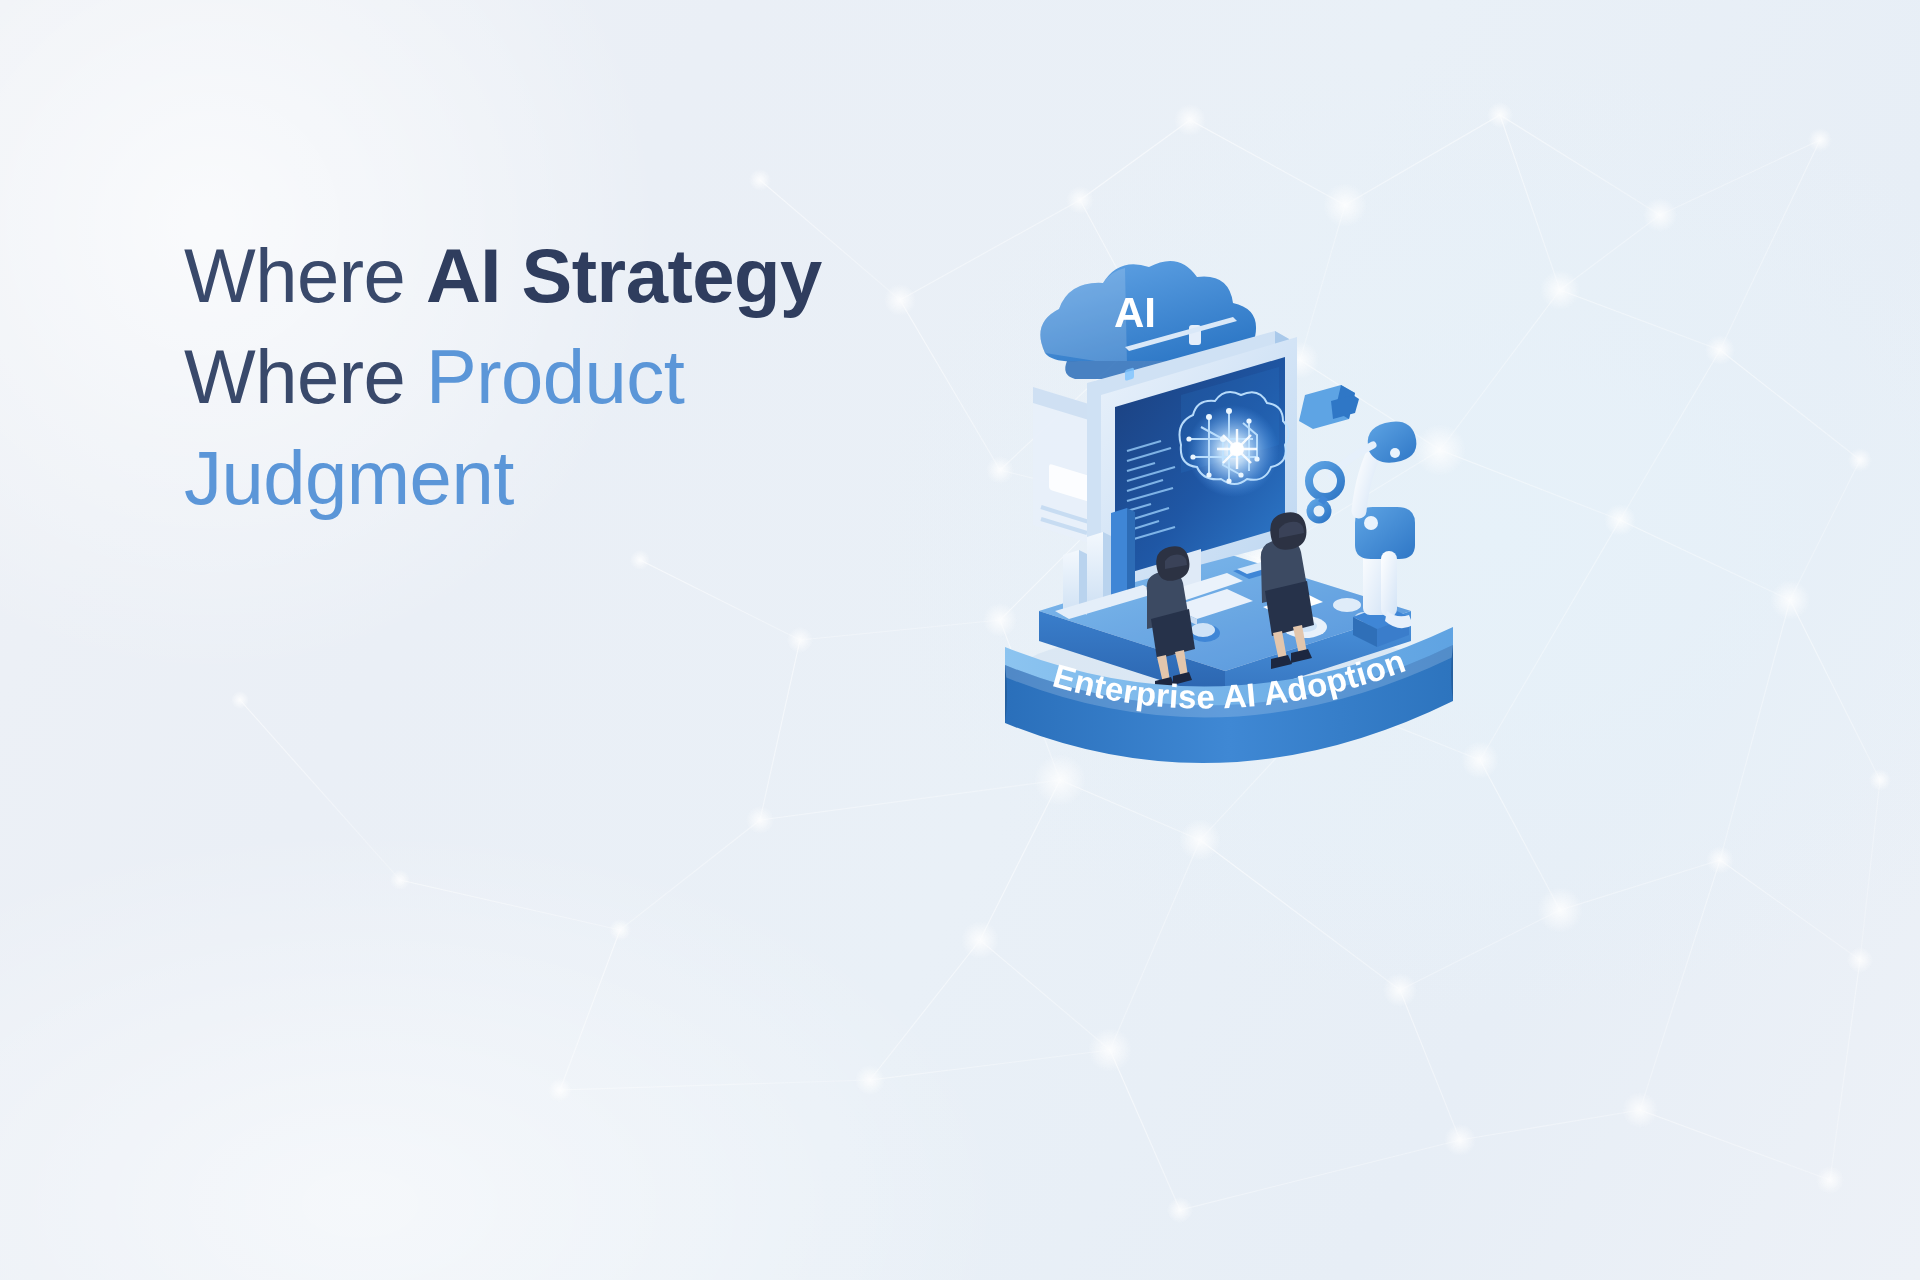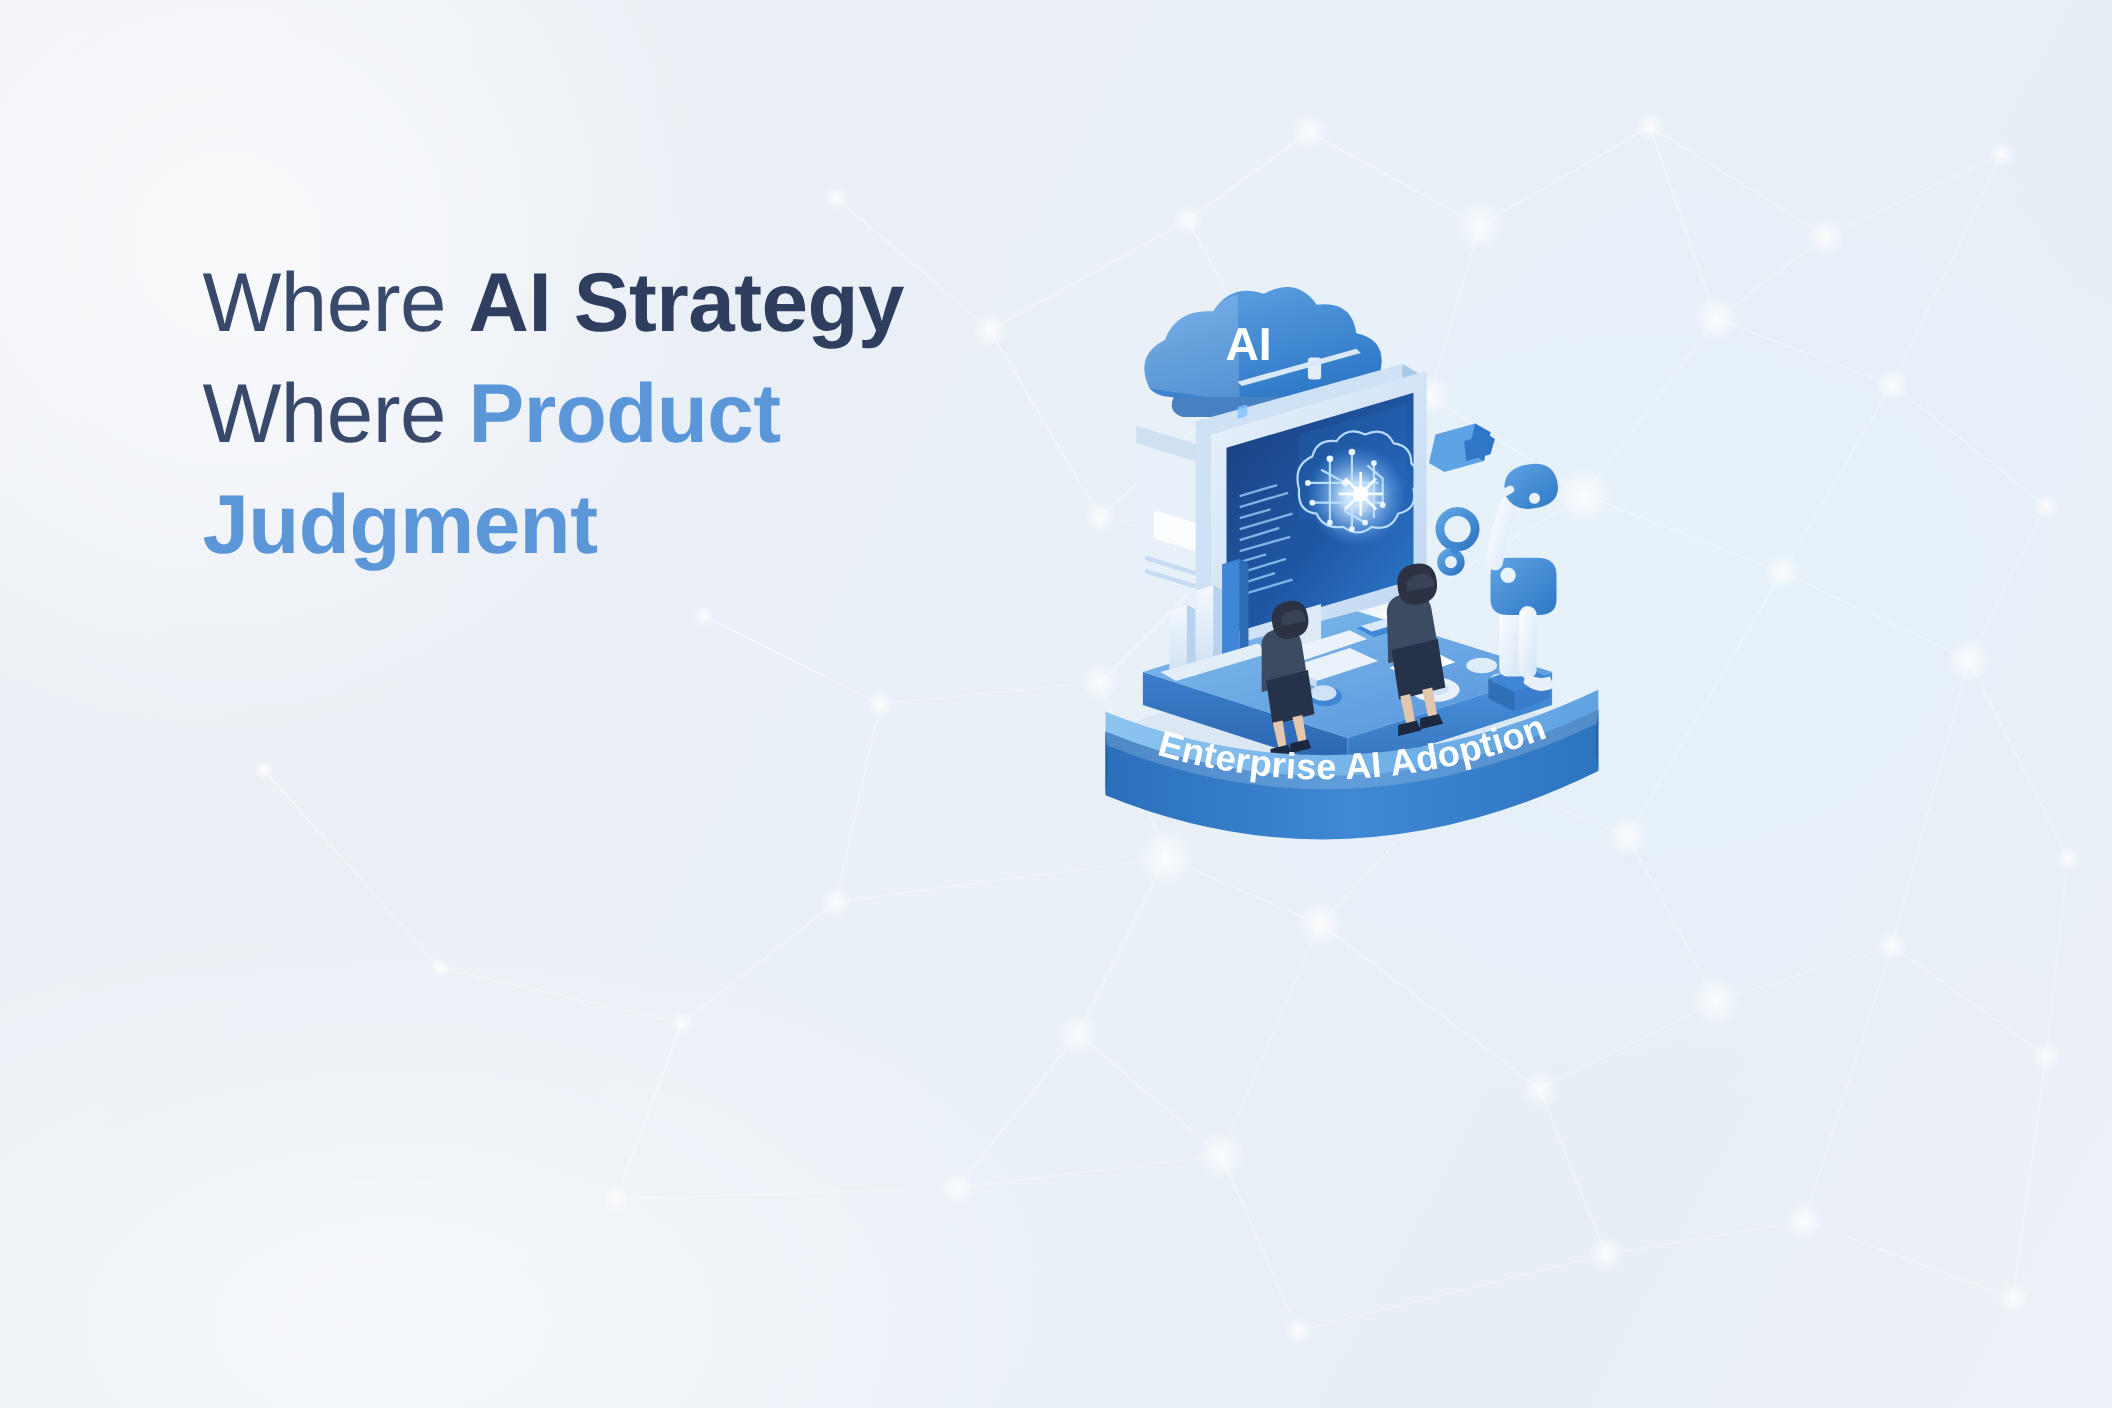--- a/index.html
+++ b/index.html
@@ -36,21 +36,21 @@
   #headline {
     font-size:76px;
     line-height:1.33;
     letter-spacing:-0.5px;
     color:#39496b;
     font-weight:400;
   }
   #headline .ln { display:block; white-space:nowrap; }
   .w-light { font-weight:400; color:#39496b; }
   .w-bold-navy { font-weight:700; color:#2f3d5e; }
-  .w-bold-blue { font-weight:700; color:#5b96d8; }
+  .w-bold-blue { font-weight:400; color:#5b96d8; }
 
   #subheadline {
     margin-top:52px;
     font-size:35px;
     line-height:1.62;
     font-weight:400;
     color:#4a5568;
     letter-spacing:.1px;
     max-width:760px;
   }

